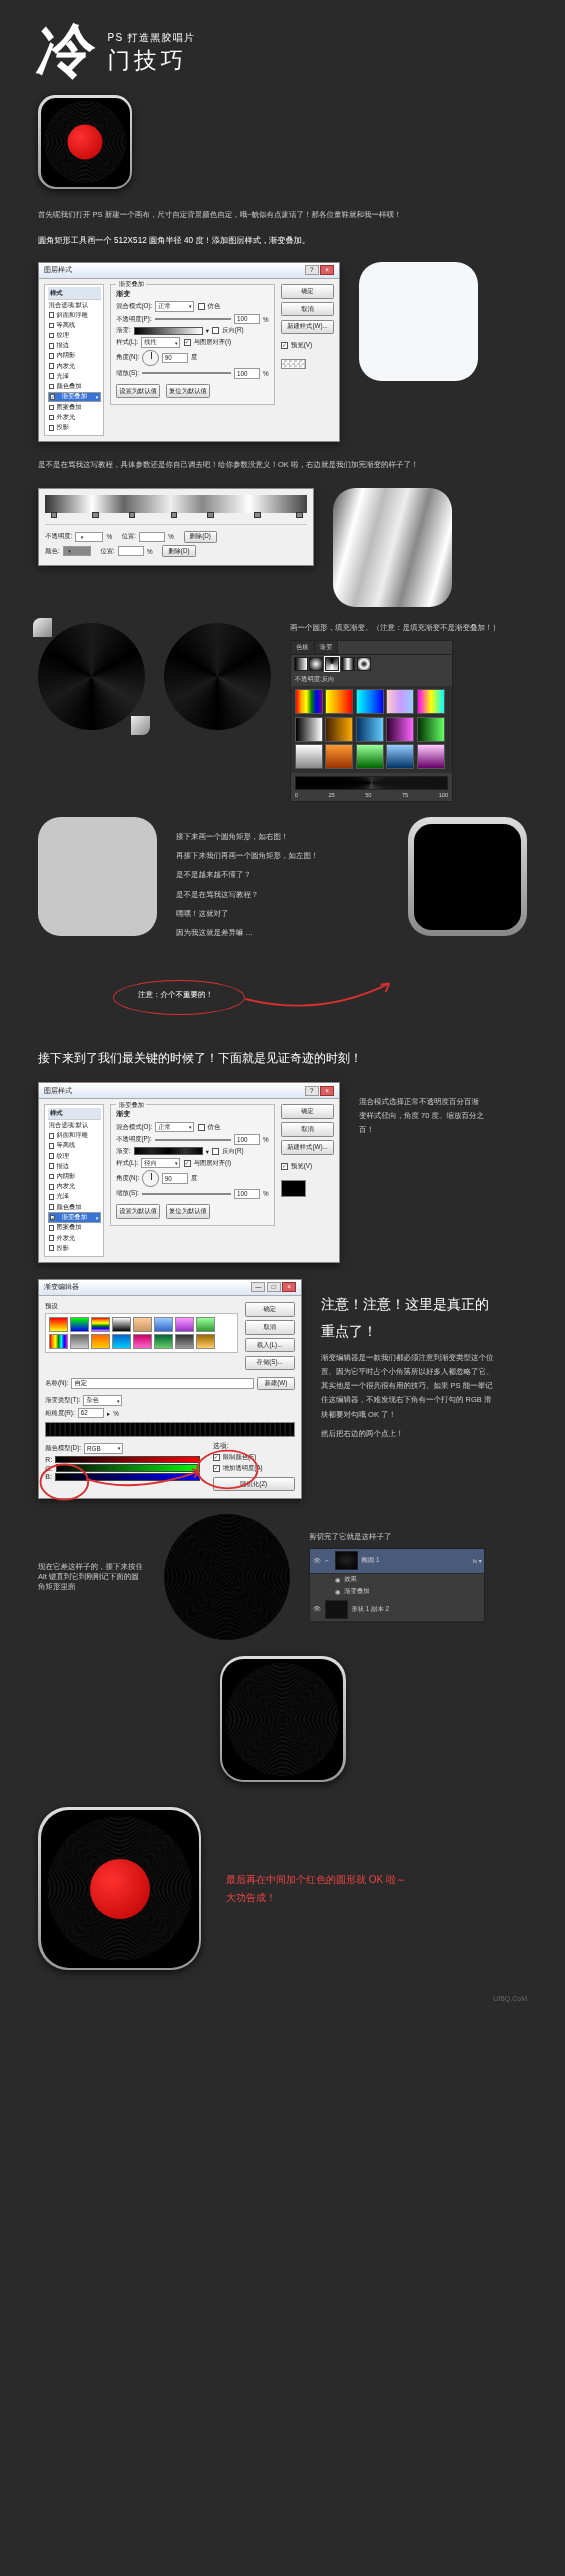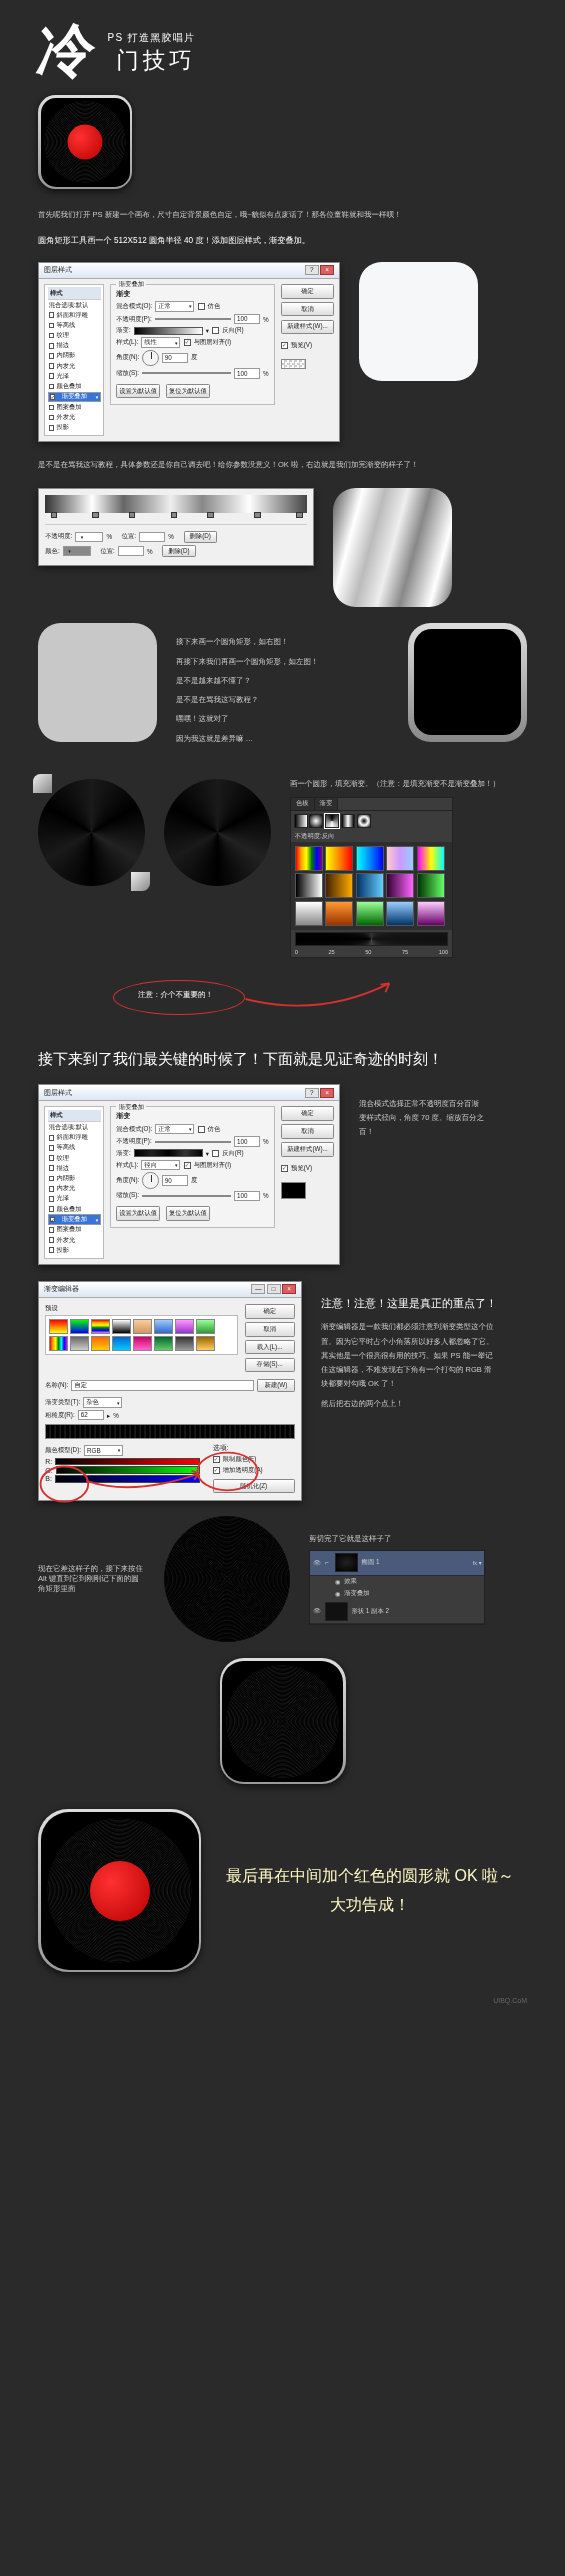--- a/index.html
+++ b/index.html
@@ -6,21 +6,21 @@
 body {
   background: #2a2a2a;
   color: #ccc;
   font-family: "Microsoft YaHei", sans-serif;
   font-size: 7.5px;
   width: 565px;
 }
 .page { width: 565px; padding: 25px 38px; }
 .header { display: flex; align-items: flex-start; gap: 12.6px; margin-bottom: 19px; }
 .calligraphy { font-size: 57px; font-family: cursive; color: #fff; line-height: 0.9; font-weight: bold; transform: skewX(-8deg); }
-.title-block { padding-top: 6.3px; text-align: right; }
+.title-block { padding-top: 6.3px; }
 .title-en { color: #fff; font-size: 10px; letter-spacing: 1.3px; }
 .title-cn { color: #fff; font-size: 22.6px; letter-spacing: 3.8px; }
 .intro-row { display: flex; gap: 19px; margin-bottom: 19px; align-items: flex-start; }
 .intro-text p { margin-bottom: 7.5px; line-height: 1.8; }
 .text-block { margin: 12.6px 0; line-height: 1.9; }
 .text-block p { margin-bottom: 5px; }
 .section-label { color: #fff; font-size: 8.2px; margin: 9.4px 0; font-weight: 500; }
 
 
 .vinyl-icon { width: 94px; height: 94px; border-radius: 17.6px; background: linear-gradient(180deg,#ddd,#999); padding: 2.5px; flex-shrink: 0; box-shadow: 0 2.5px 7.5px rgba(0,0,0,0.6); }
@@ -102,21 +102,21 @@
 .layers .layer { display: flex; align-items: center; gap: 3.8px; padding: 2.5px; border-bottom: 0.6px solid #2a2a2a; }
 .layers .layer.sel { background: #4a5a7a; }
 .layers .eye { width: 8.8px; text-align: center; }
 .layers .th { width: 22.6px; height: 19px; border: 0.6px solid #222; background: #555; flex-shrink: 0; }
 .layers .fxline { padding: 1.3px 2.5px 1.3px 25px; display: flex; gap: 3.8px; align-items: center; font-size: 6.3px; }
 
 .step-row { display: flex; gap: 19px; margin: 15.7px 0; align-items: flex-start; }
 .flex1 { flex: 1; }
 .watermark { text-align: right; color: #666; font-size: 7px; margin-top: 25px; }
 .final-row { display: flex; gap: 25px; align-items: center; margin: 25px 0; }
-.final-text { font-size: 16px; color: #fef9c3; line-height: 1.8; text-align: center; }
+.final-text { font-size: 10px; color: #ef4444; line-height: 1.8; }
 </style>
 </head>
 <body>
 
 <div class="page">
 
   <div class="header">
     <div class="calligraphy">冷</div>
     <div class="title-block">
       <div class="title-en">PS 打造黑胶唱片</div>
@@ -281,35 +281,20 @@
         <div class="grad-stop" style="left:62%"></div>
           <div class="grad-stop" style="left:80%"></div>
         <div class="grad-stop" style="left:96%"></div>
       </div>
       <div style="border-top:0.6px solid #ccc;margin-top:11.3px;padding-top:3.8px;font-size:6.3px">
         <div class="row"><span>不透明度:</span><span class="sel" style="min-width:28px"></span><span>%</span>&nbsp;&nbsp;<span>位置:</span><span class="inp"></span><span>%</span>&nbsp;&nbsp;<span class="btn" style="padding:0.6px 5px">删除(D)</span></div>
         <div class="row"><span>颜色:</span><span class="sel" style="min-width:28px;background:#888"></span>&nbsp;&nbsp;<span>位置:</span><span class="inp"></span><span>%</span>&nbsp;&nbsp;<span class="btn" style="padding:0.6px 5px">删除(D)</span></div>
       </div>
     </div>
     <div class="thumb metal"></div>
-  </div>
-
-  <div class="step-row">
-    <div class="thumb gray"></div>
-    <div class="text-block flex1">
-      <p>接下来画一个圆角矩形，如右图！</p>
-      <p>再接下来我们再画一个圆角矩形，如左图！</p>
-      <p>是不是越来越不懂了？</p>
-      <p>是不是在骂我这写教程？</p>
-      <p>嘿嘿！这就对了</p>
-      <p>因为我这就是差异嘛 …</p>
-    </div>
-    <div class="thumb frame">
-        <div class="blk"></div>
-      </div>
   </div>
 
   <div class="step-row">
     <div class="disc-corner"></div>
     <div class="disc-plain"></div>
     <div class="flex1" style="position:relative">
       <p style="margin-bottom:7.5px">画一个圆形，填充渐变。（注意：是填充渐变不是渐变叠加！）</p>
       <div class="panel-dark">
         <div class="tabs">
           <span>色板</span>
@@ -345,30 +330,45 @@
             <span>0</span>
             <span>25</span>
             <span>50</span>
             <span>75</span>
             <span>100</span>
           </div>
       </div>
     </div>
   </div>
 
+  <div class="step-row">
+    <div class="thumb gray"></div>
+    <div class="text-block flex1">
+      <p>接下来画一个圆角矩形，如右图！</p>
+      <p>再接下来我们再画一个圆角矩形，如左图！</p>
+      <p>是不是越来越不懂了？</p>
+      <p>是不是在骂我这写教程？</p>
+      <p>嘿嘿！这就对了</p>
+      <p>因为我这就是差异嘛 …</p>
+    </div>
+    <div class="thumb frame">
+        <div class="blk"></div>
+      </div>
+  </div>
+
   <div style="position:relative;height:57px;margin:6.3px 0 19px 75px">
     <div class="red-circle" style="position:absolute;width:132px;height:35px;left:0;top:6.3px"></div>
     <span style="position:absolute;left:25px;top:16.3px;color:#fff">注意：介个不重要的！</span>
     <svg style="position:absolute;left:126px;top:0;width:163px;height:50px" viewBox="0 0 260 80" width="163" height="50">
       <path class="red-arrow" d="M10,40 Q130,70 240,15"></path>
       <path class="red-arrow" d="M240,15 l-14,2 M240,15 l-6,14"></path>
     </svg>
   </div>
 
-  <div class="section-label" style="font-size:15px">接下来到了我们最关键的时候了！下面就是见证奇迹的时刻！</div>
+  <div class="section-label" style="font-size:12px">接下来到了我们最关键的时候了！下面就是见证奇迹的时刻！</div>
   <div class="step-row">
     <div class="dialog" style="width:302px">
       <div class="titlebar">
           <span>图层样式</span>
           <div class="wx">
             <span>?</span>
             <span class="cl">×</span>
           </div>
         </div>
       <div class="body">
@@ -583,21 +583,21 @@
           <svg style="position:absolute;left:-6.3px;top:-6.3px;width:264px;height:69px;pointer-events:none" viewBox="0 0 420 110" width="264" height="69">
             <ellipse cx="40" cy="75" rx="38" ry="28" class="red-arrow"></ellipse>
             <ellipse cx="300" cy="55" rx="48" ry="30" class="red-arrow"></ellipse>
             <path d="M75,70 Q150,95 255,58" class="red-arrow"></path>
             <path d="M255,58 l-12,-4 M255,58 l-8,10" class="red-arrow"></path>
           </svg>
         </div>
       </div>
     </div>
     <div class="text-block" style="width:176px">
-      <p style="color:#fff;font-size:11px;margin-bottom:6.3px">注意！注意！这里是真正的重点了！</p>
+      <p style="color:#fff;font-size:14px;margin-bottom:6.3px">注意！注意！这里是真正的重点了！</p>
       <p>渐变编辑器是一款我们都必须注意到渐变类型这个位置。因为它平时占个小角落所以好多人都忽略了它。其实他是一个很亮很有用的技巧。如果 PS 能一举记住这编辑器，不难发现右下角有一个打勾的 RGB 滑块都要对勾哦 OK 了！</p>
       <p>然后把右边的两个点上！</p>
     </div>
   </div>
 
   <div class="step-row" style="align-items:center">
     <div style="width:107px">
       <p>现在它差这样子的，接下来按住 Alt 键直到它到刚刚记下面的圆角矩形里面</p>
     </div>
     <div class="vinyl-noframe">

